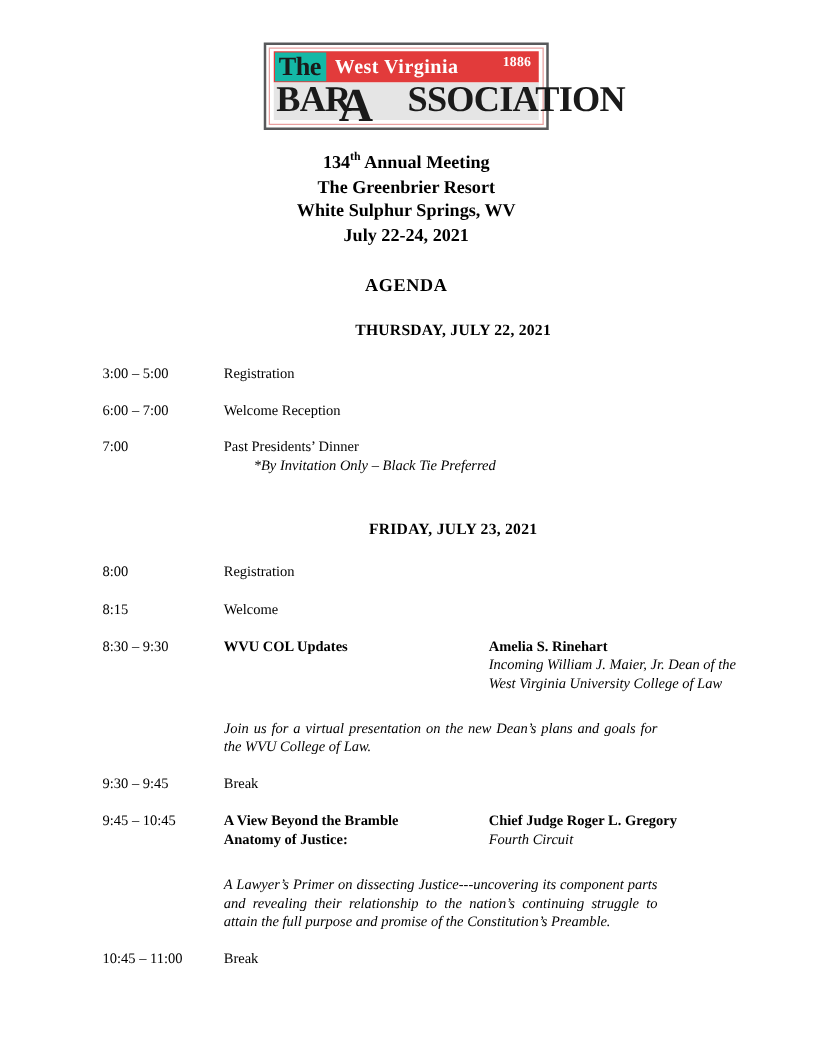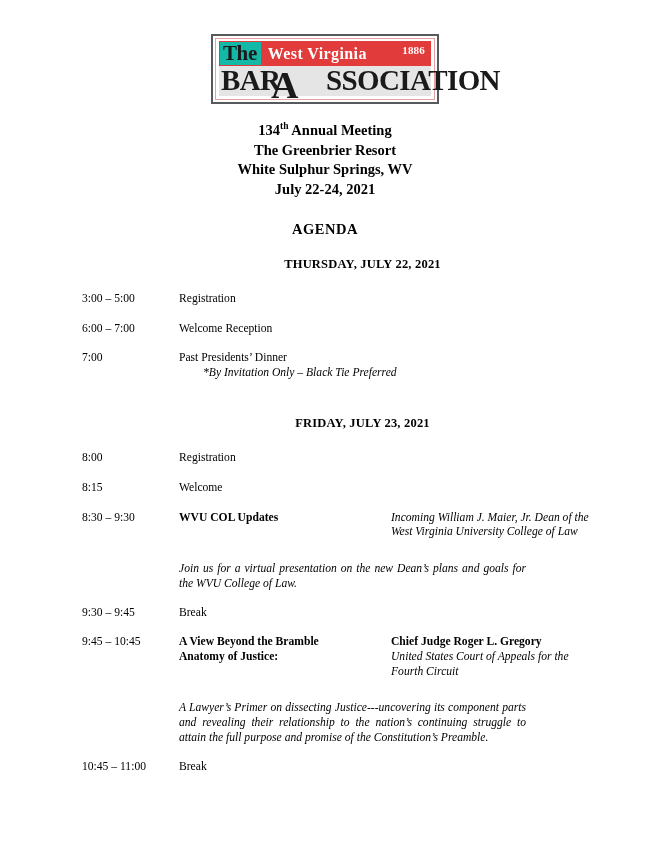--- a/index.html
+++ b/index.html
@@ -265,20 +265,21 @@
 
   <div class="row">
     <div class="col-time">8:15</div>
     <div class="col-desc wide">Welcome</div>
   </div>
 
   <div class="row">
     <div class="col-time">8:30 – 9:30</div>
     <div class="col-desc bold">WVU COL Updates</div>
     <div class="col-speaker">
+      <div class="bold">Amelia S. Rinehart</div>
       <div class="ital">Incoming William J. Maier, Jr. Dean of the</div>
       <div class="ital">West Virginia University College of Law</div>
     </div>
   </div>
 
   <div class="spacer-sm"></div>
 
   <div class="para">Join us for a virtual presentation on the new Dean’s plans and goals for the WVU College of Law.</div>
 
   <div class="row">
@@ -287,21 +288,20 @@
   </div>
 
   <div class="row">
     <div class="col-time">9:45 – 10:45</div>
     <div class="col-desc bold">
       <div>A View Beyond the Bramble</div>
       <div>Anatomy of Justice:</div>
     </div>
     <div class="col-speaker">
       <div class="bold">Chief Judge Roger L. Gregory</div>
-      <div class="ital">United States Court of Appeals for the</div>
       <div class="ital">Fourth Circuit</div>
     </div>
   </div>
 
   <div class="spacer-sm"></div>
 
   <div class="para">A Lawyer’s Primer on dissecting Justice---uncovering its component parts and revealing their relationship to the nation’s continuing struggle to attain the full purpose and promise of the Constitution’s Preamble.</div>
 
   <div class="row">
     <div class="col-time">10:45 – 11:00</div>

